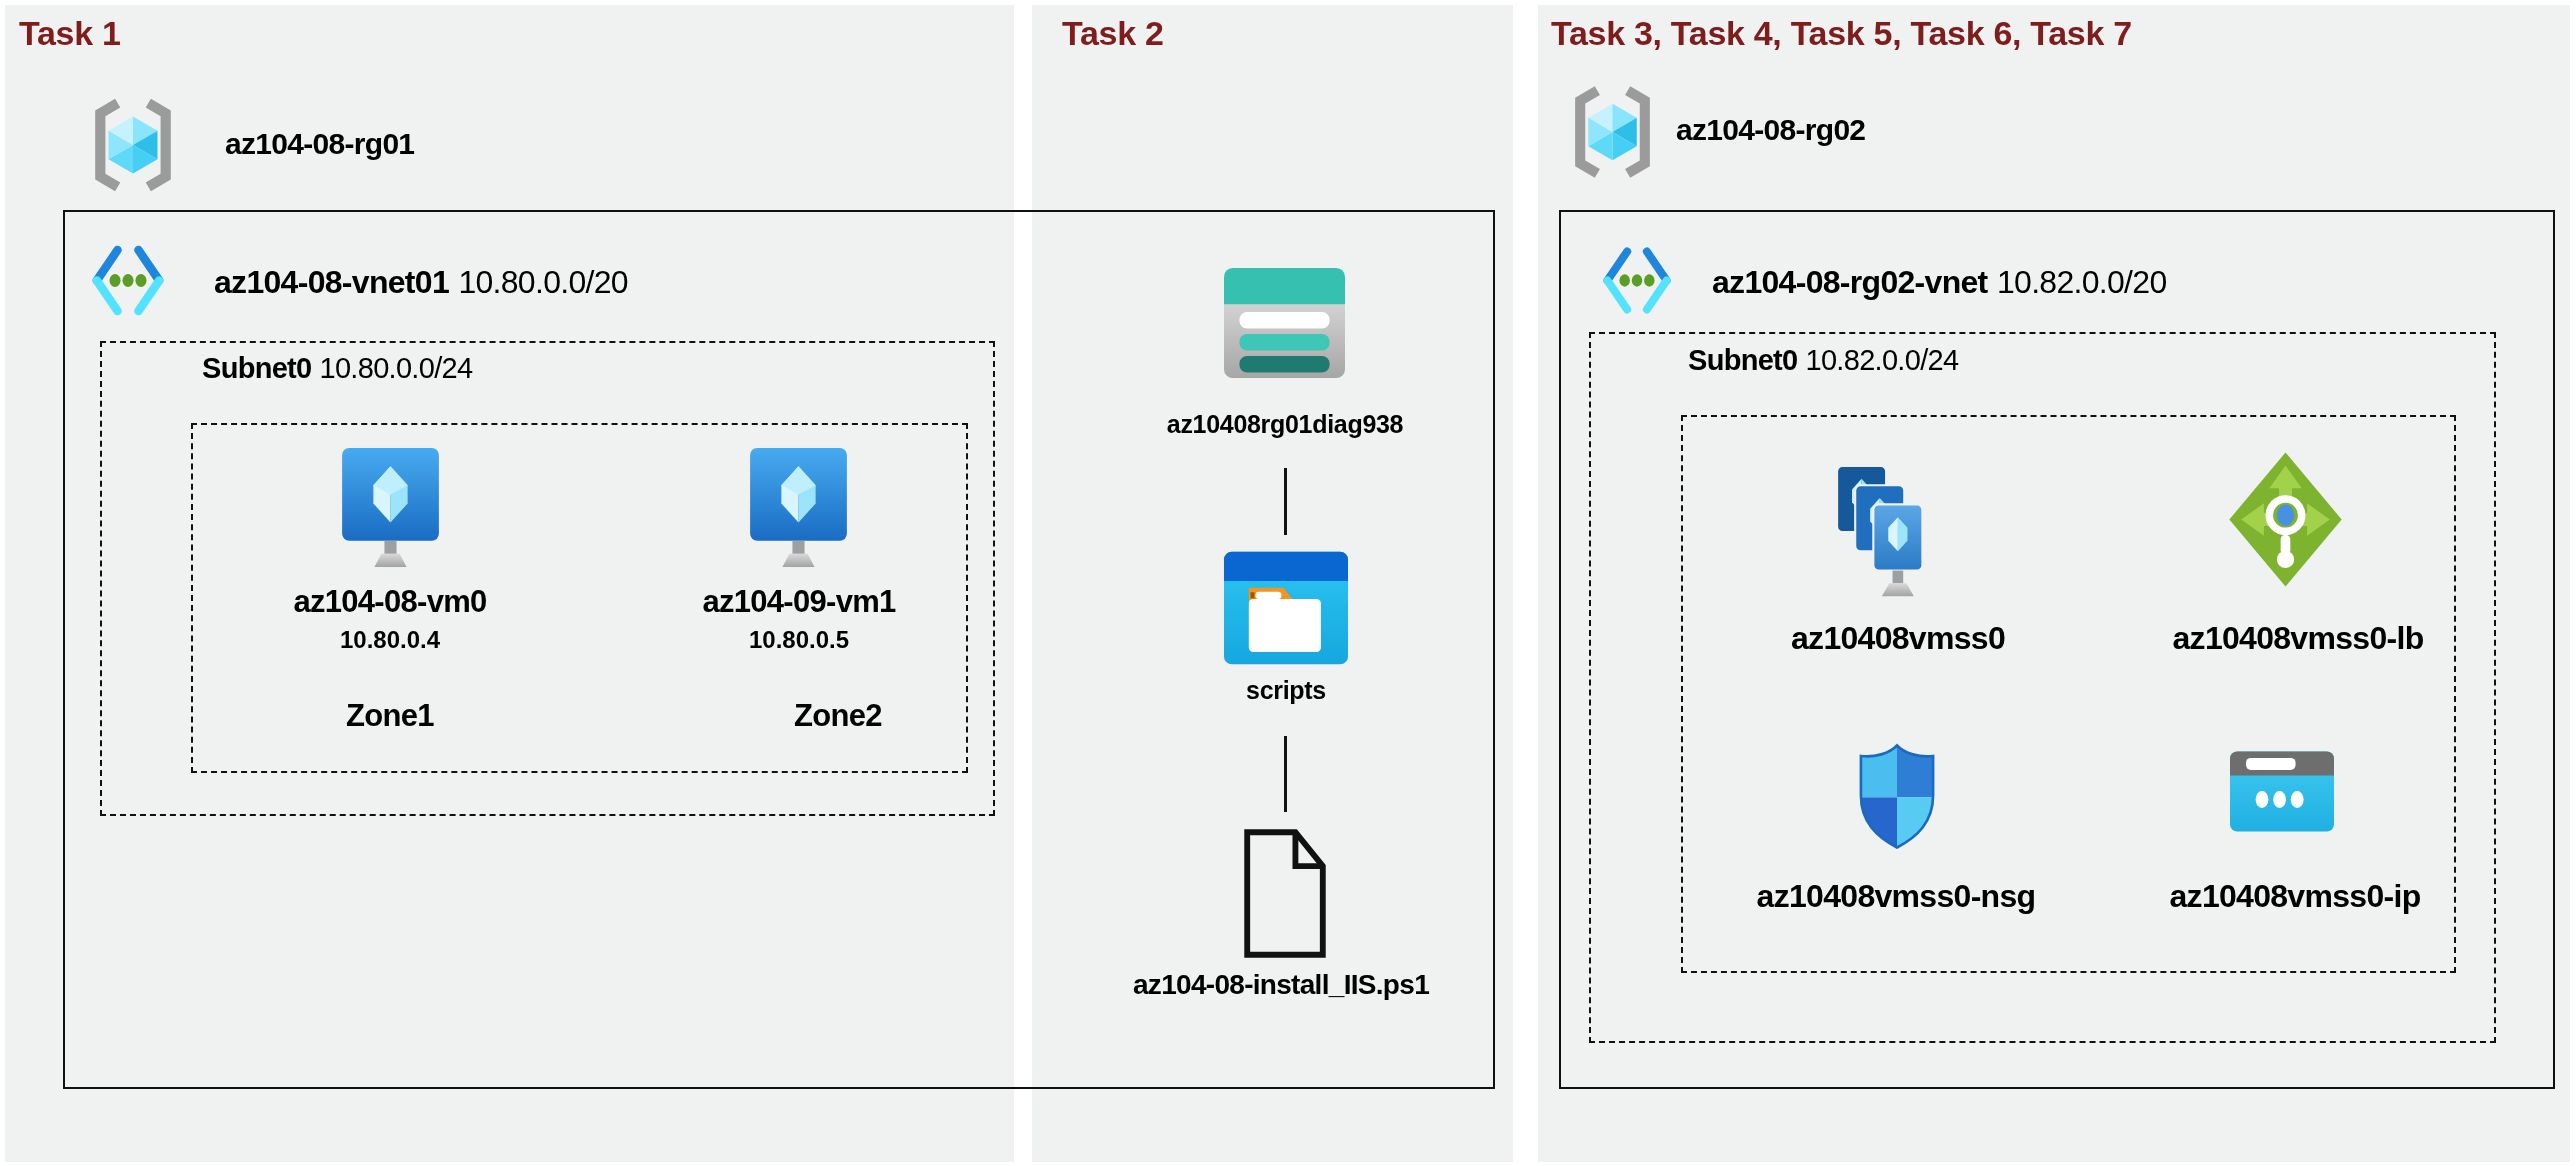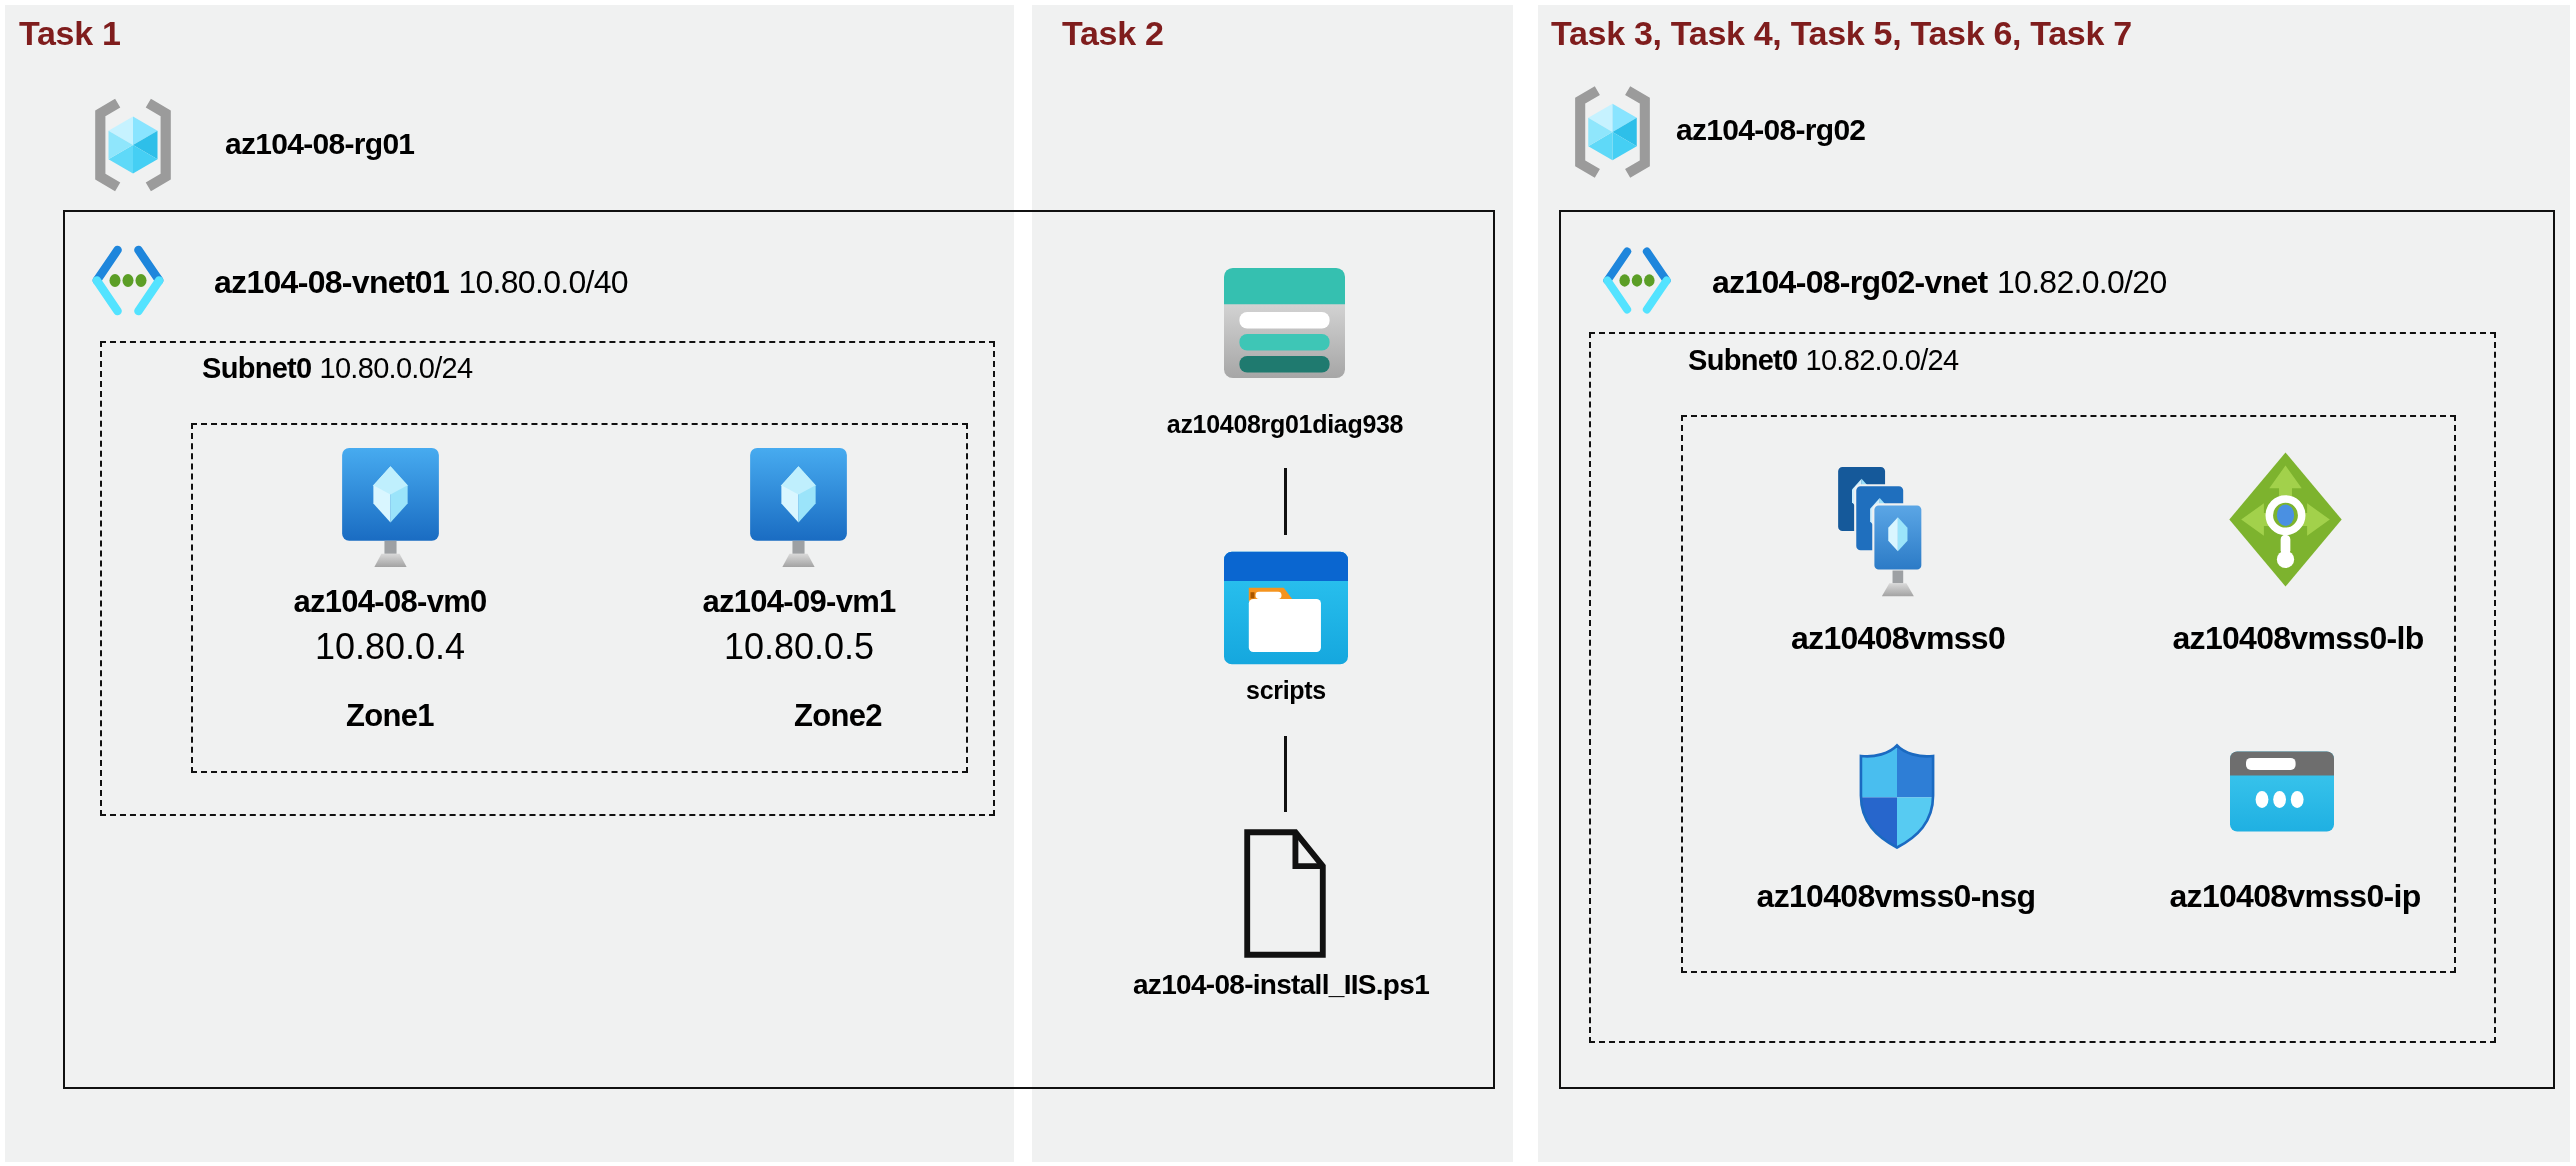--- a/index.html
+++ b/index.html
@@ -13,21 +13,21 @@
   .icon{position:absolute;}
   .rglabel{position:absolute;font-size:30px;font-weight:700;letter-spacing:-0.7px;white-space:nowrap;}
   .rowlabel{position:absolute;font-size:32px;white-space:nowrap;letter-spacing:-0.7px;}
   .rowlabel .b{font-weight:700;}
   .rowlabel .r{font-weight:400;margin-left:9.4px;}
   .sublabel{position:absolute;font-size:29px;white-space:nowrap;letter-spacing:-0.7px;}
   .sublabel .b{font-weight:700;}
   .sublabel .r{font-weight:400;margin-left:8px;}
   .cname{position:absolute;transform:translateX(-50%);font-size:31px;font-weight:700;
          letter-spacing:-0.7px;white-space:nowrap;text-align:center;}
-  .cip{position:absolute;transform:translateX(-50%);font-size:36px;font-weight:400;
+  .cip{position:absolute;transform:translateX(-50%);font-size:24px;font-weight:700;
        white-space:nowrap;}
   .wname{position:absolute;transform:translateX(-50%);font-size:25px;font-weight:700;
          letter-spacing:-0.3px;white-space:nowrap;text-align:center;}
   .vline{position:absolute;width:2.7px;background:#111;}
 </style>
 </head>
 <body>
 
 <svg width="0" height="0" style="position:absolute">
   <defs>
@@ -98,21 +98,21 @@
   <svg class="icon" style="left:89px;top:240px;" width="78" height="81" viewBox="0 0 120 110">
     <line x1="44" y1="8" x2="12" y2="55" stroke="#1E86DC" stroke-width="13" stroke-linecap="round"></line>
     <line x1="12" y1="55" x2="44" y2="102" stroke="#53E3FF" stroke-width="13" stroke-linecap="round"></line>
     <line x1="76" y1="8" x2="108" y2="55" stroke="#1E86DC" stroke-width="13" stroke-linecap="round"></line>
     <line x1="108" y1="55" x2="76" y2="102" stroke="#53E3FF" stroke-width="13" stroke-linecap="round"></line>
     <ellipse cx="40" cy="55" rx="8.5" ry="10" fill="#5B9E26"></ellipse>
     <ellipse cx="60" cy="55" rx="8.5" ry="10" fill="#5B9E26"></ellipse>
     <ellipse cx="80" cy="55" rx="8.5" ry="10" fill="#5B9E26"></ellipse>
   </svg>
   <div class="rowlabel" style="left:214px;top:264px;">
-    <span class="b">az104-08-vnet01</span><span class="r">10.80.0.0/40</span>
+    <span class="b">az104-08-vnet01</span><span class="r">10.80.0.0/20</span>
   </div>
 
   <svg class="icon" style="left:1600px;top:240px;" width="74" height="81" viewBox="0 0 120 110">
     <line x1="44" y1="8" x2="12" y2="55" stroke="#1E86DC" stroke-width="13" stroke-linecap="round"></line>
     <line x1="12" y1="55" x2="44" y2="102" stroke="#53E3FF" stroke-width="13" stroke-linecap="round"></line>
     <line x1="76" y1="8" x2="108" y2="55" stroke="#1E86DC" stroke-width="13" stroke-linecap="round"></line>
     <line x1="108" y1="55" x2="76" y2="102" stroke="#53E3FF" stroke-width="13" stroke-linecap="round"></line>
     <ellipse cx="40" cy="55" rx="8.5" ry="10" fill="#5B9E26"></ellipse>
     <ellipse cx="60" cy="55" rx="8.5" ry="10" fill="#5B9E26"></ellipse>
     <ellipse cx="80" cy="55" rx="8.5" ry="10" fill="#5B9E26"></ellipse>

